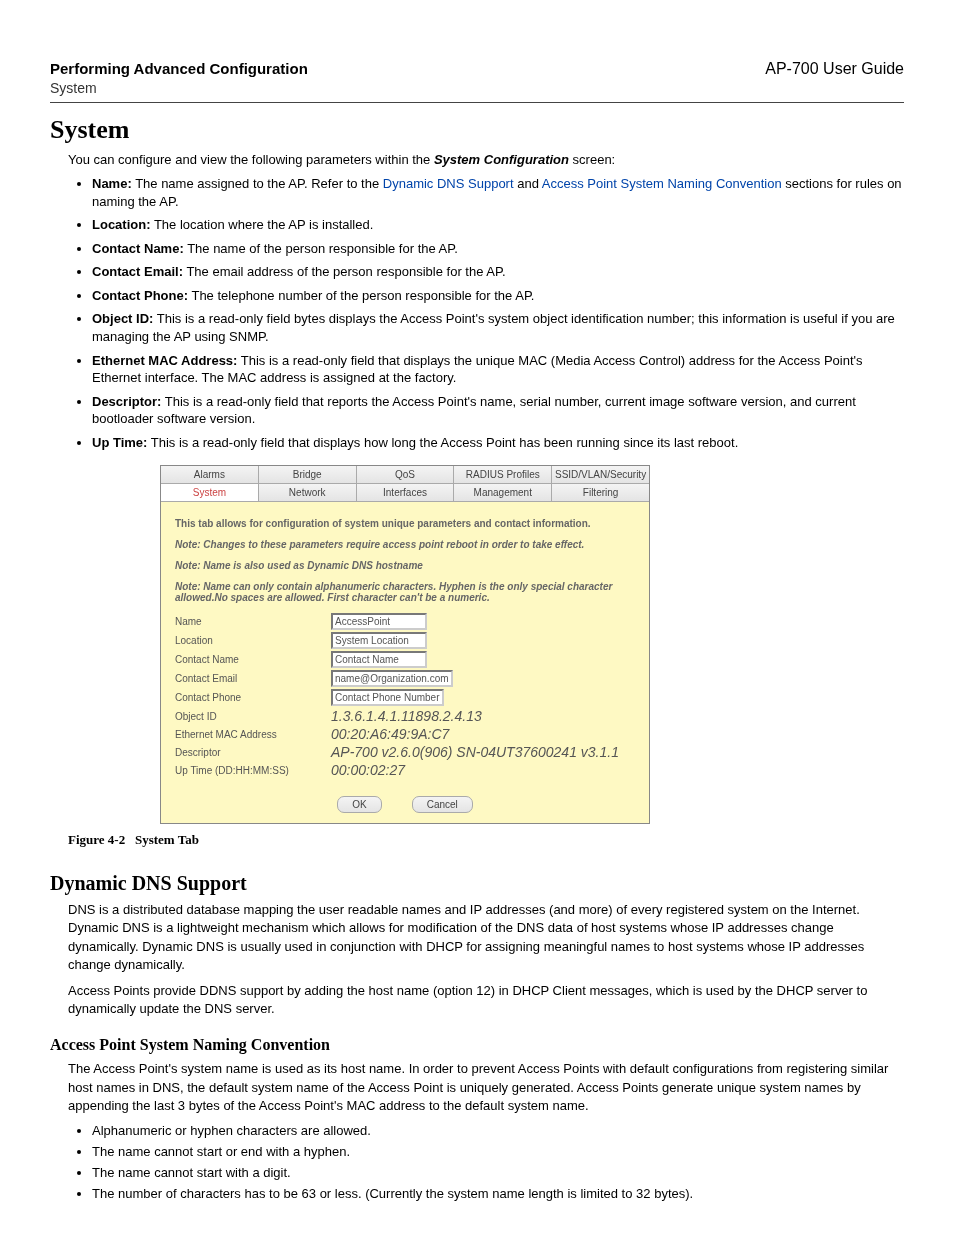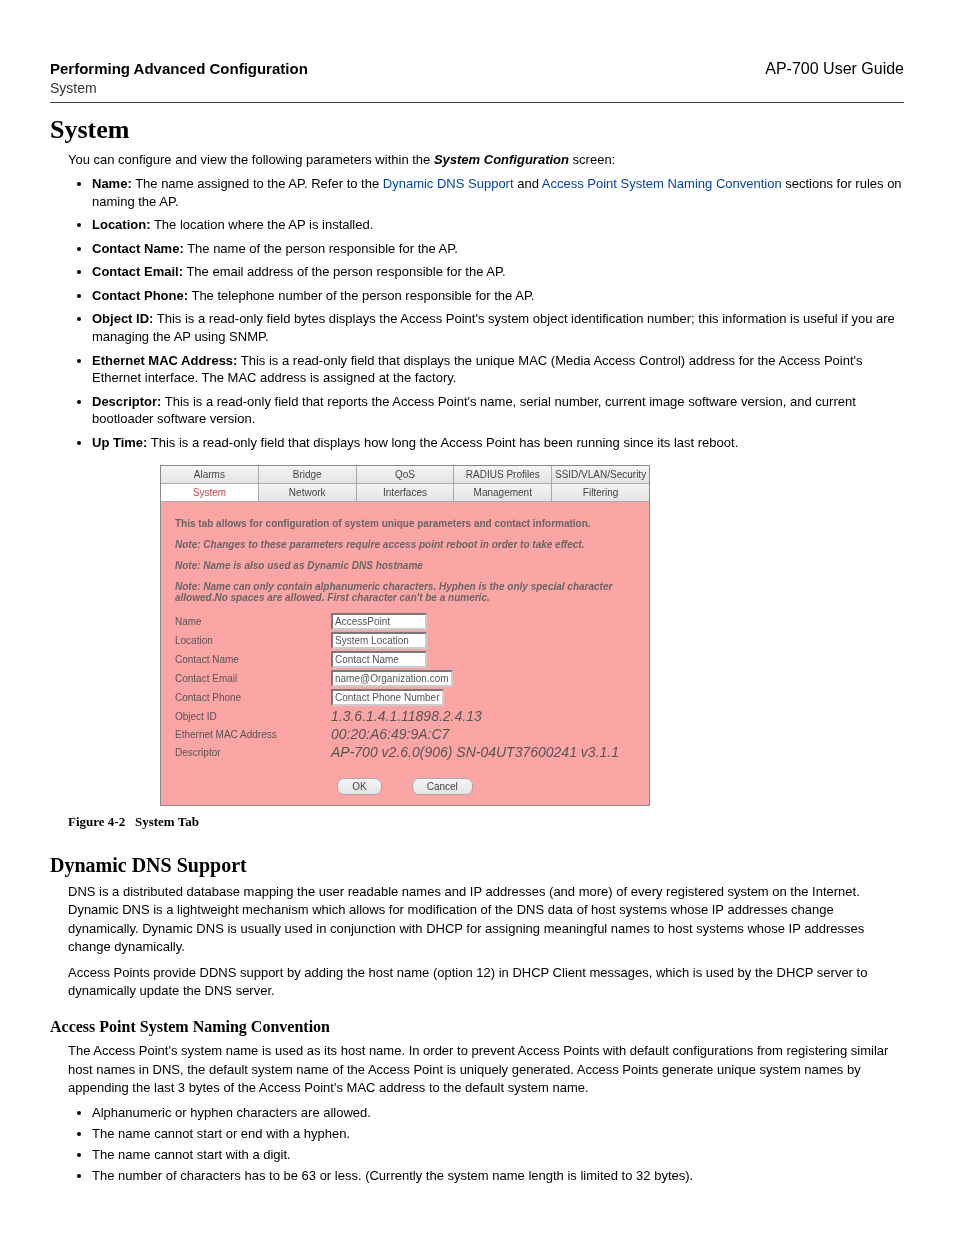--- a/index.html
+++ b/index.html
@@ -59,21 +59,21 @@
     line-height: 1.35;
   }
   ul.params b { font-weight: bold; }
   a.link { color: #0044aa; text-decoration: none; }
 
   
   .figure-wrap { margin: 14px 0 4px 110px; }
   .panel {
     border: 1px solid #888;
     width: 490px;
-    background: #fca5a5;
+    background: #fef9c3;
     font-size: 10px;
   }
   .tab-rows {}
   .tab-row {
     display: flex;
     border-bottom: 1px solid #aaa;
   }
   .tab {
     flex: 1;
     text-align: center;
@@ -233,20 +233,24 @@
             <div class="form-static">1.3.6.1.4.1.11898.2.4.13</div>
           </div>
         <div class="form-row">
             <div class="form-label">Ethernet MAC Address</div>
             <div class="form-static">00:20:A6:49:9A:C7</div>
           </div>
         <div class="form-row">
             <div class="form-label">Descriptor</div>
             <div class="form-static">AP-700 v2.6.0(906) SN-04UT37600241 v3.1.1</div>
           </div>
+        <div class="form-row">
+            <div class="form-label">Up Time (DD:HH:MM:SS)</div>
+            <div class="form-static">00:00:02:27</div>
+          </div>
       </div>
       <div class="btn-row">
         <div class="btn">OK</div>
         <div class="btn">Cancel</div>
       </div>
     </div>
   </div>
 
   <div class="figure-caption">
     <span>Figure 4-2</span>&nbsp;&nbsp;&nbsp;<span>System Tab</span>

